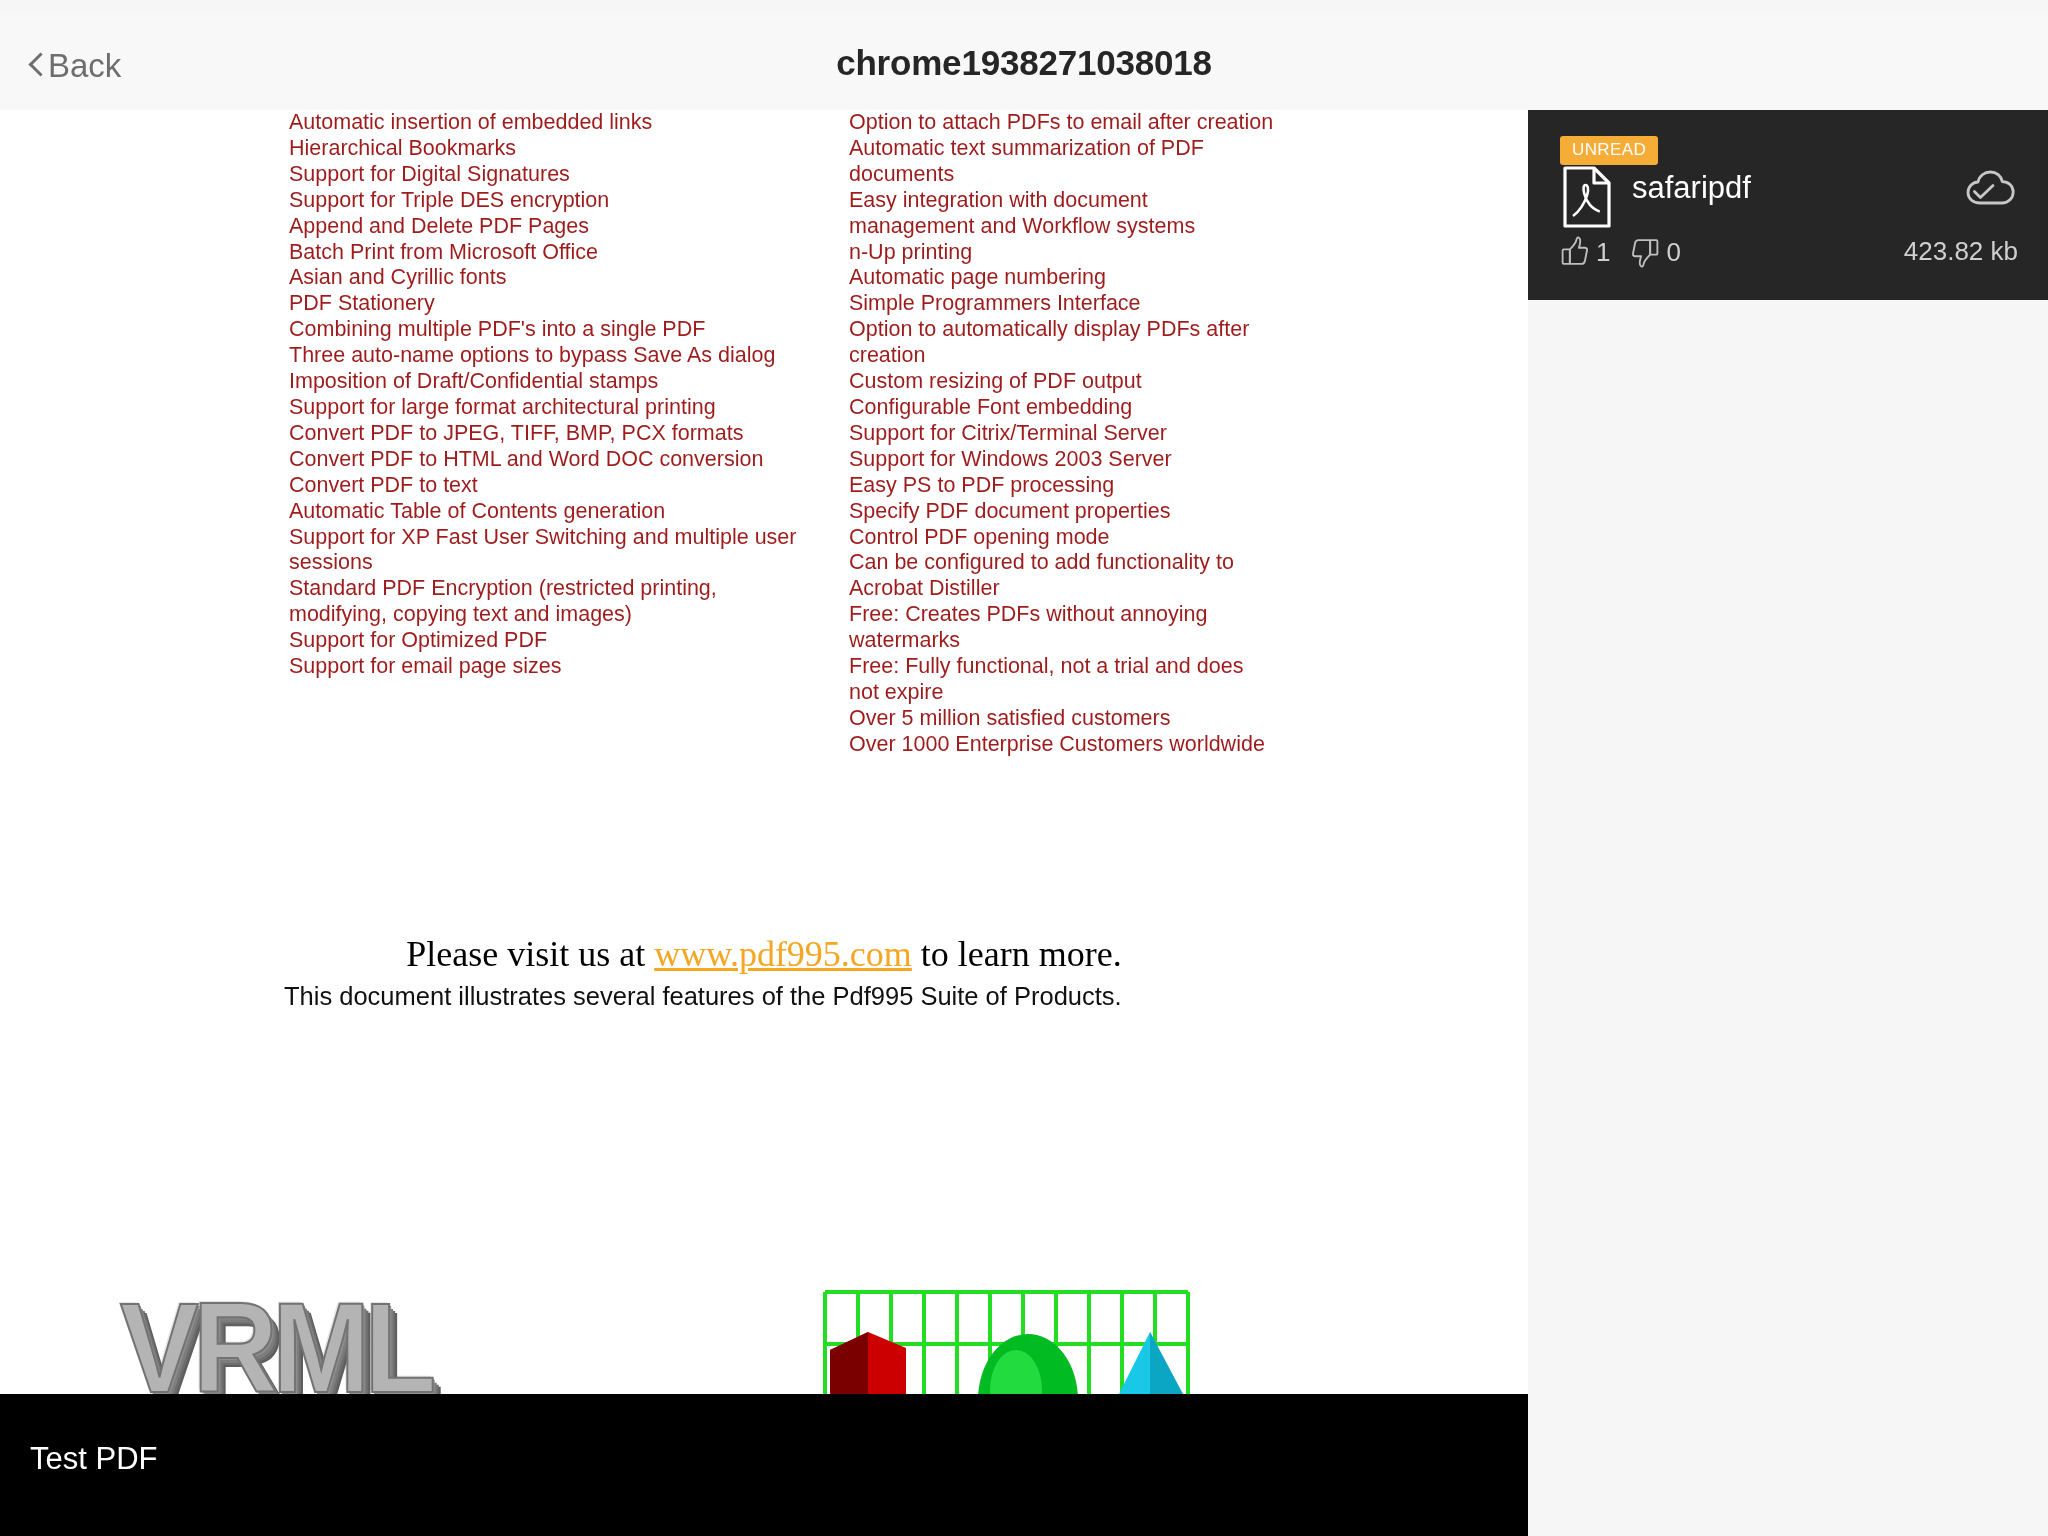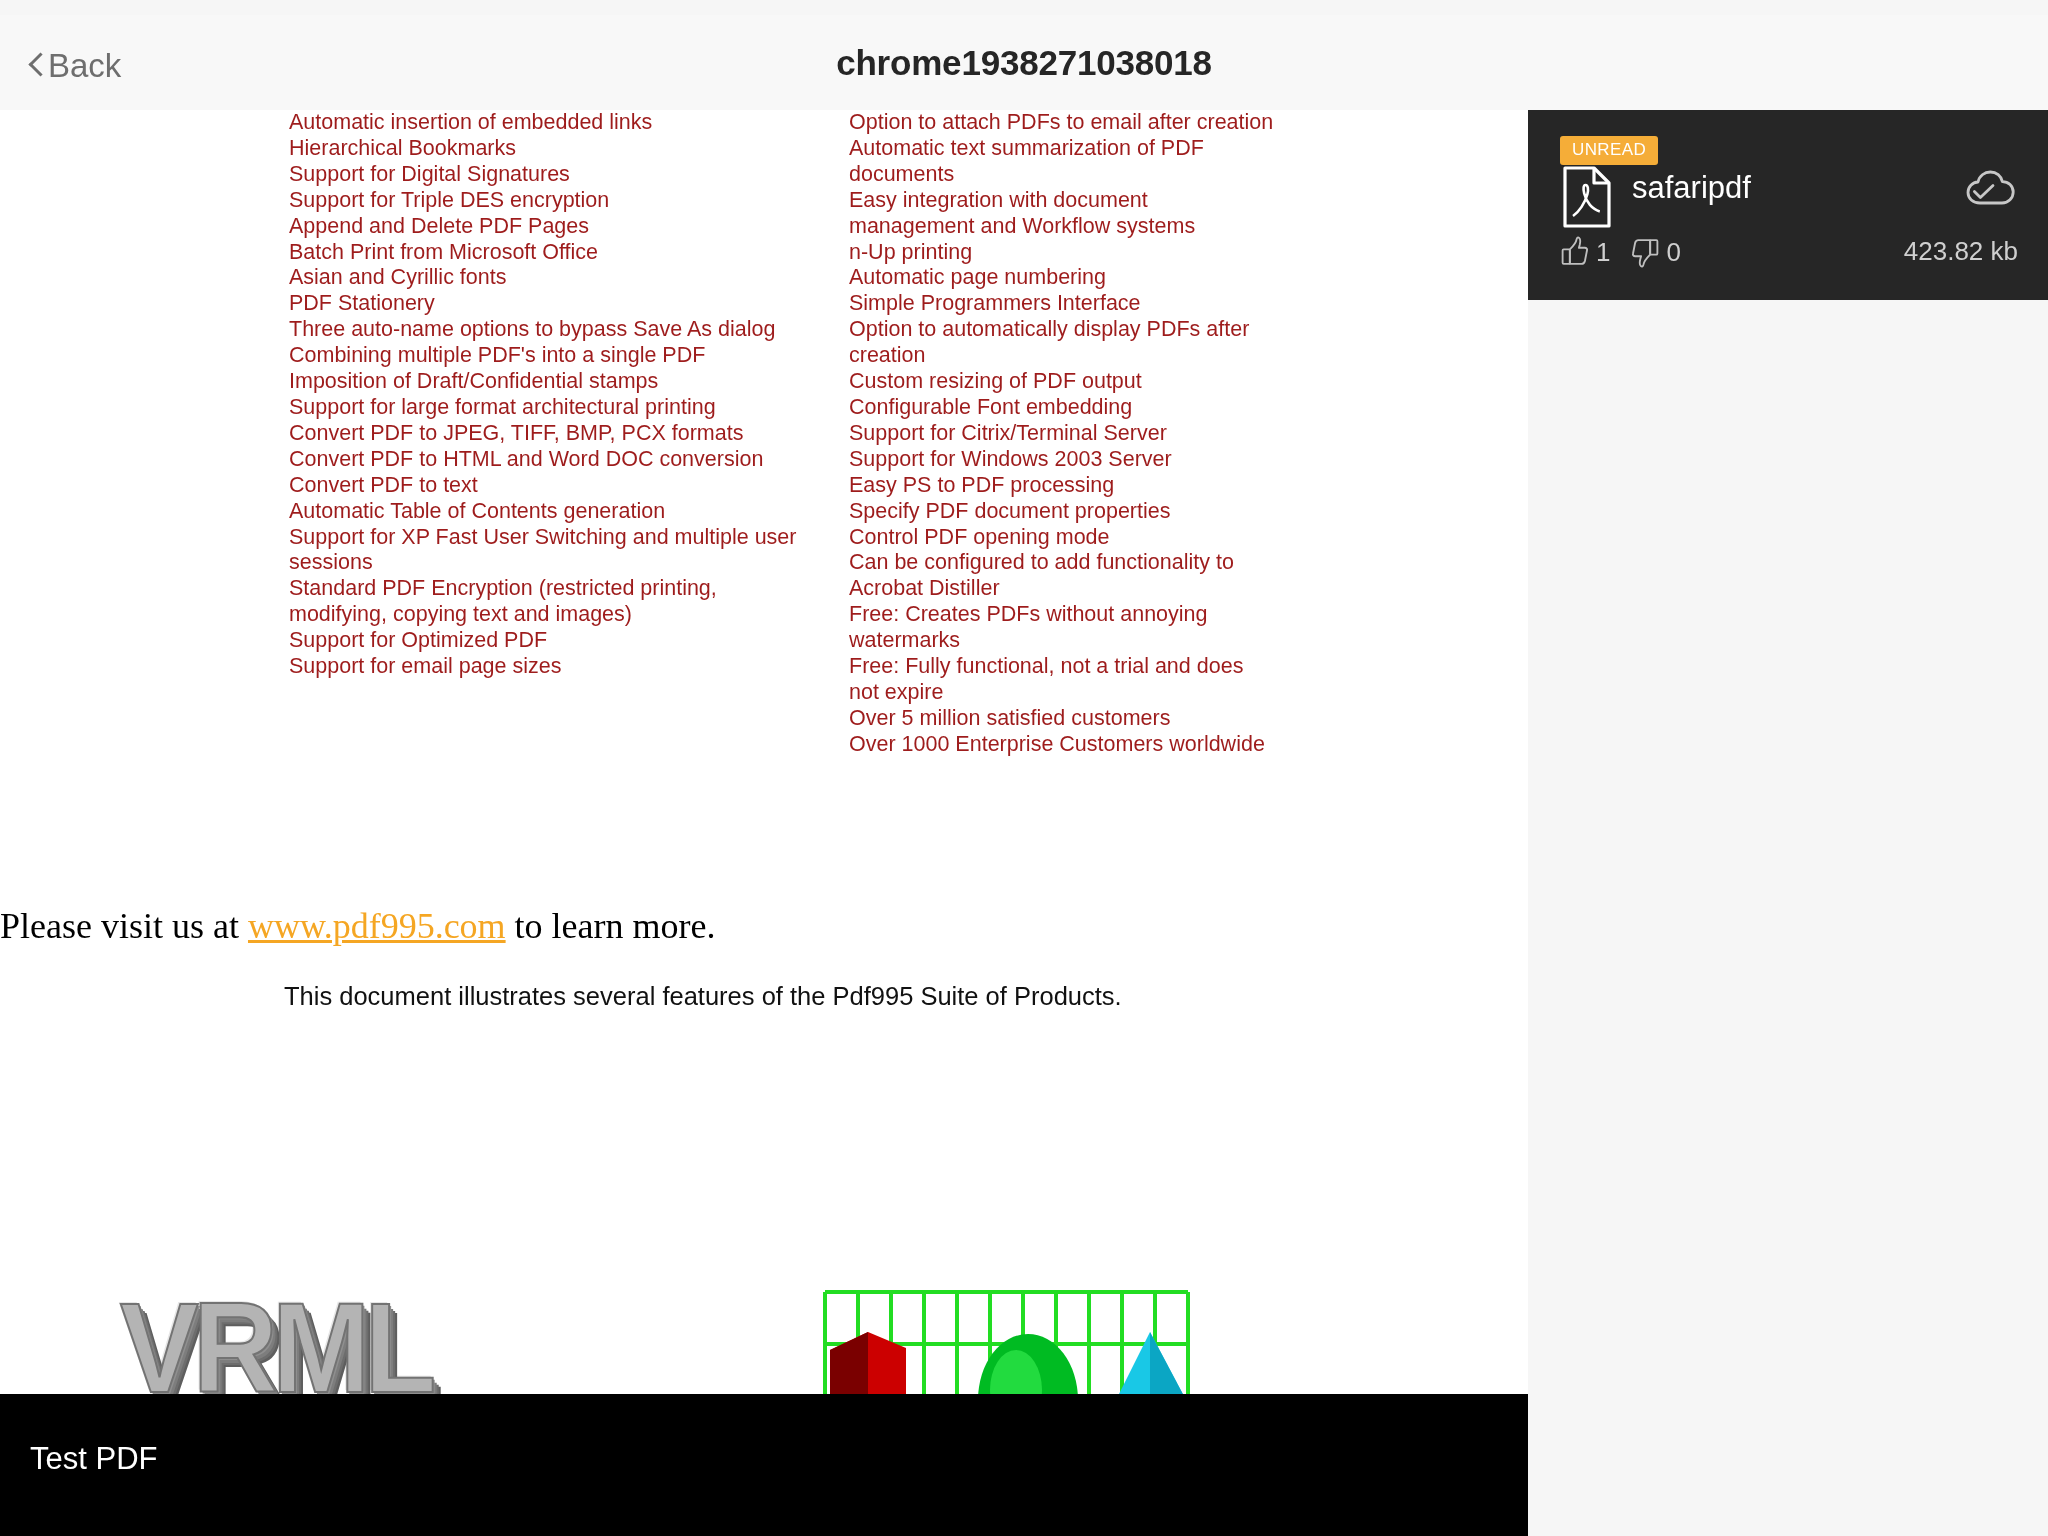--- a/index.html
+++ b/index.html
@@ -103,23 +103,23 @@
     font-size: 21.5px;
     line-height: 25.9px;
     font-family: "Liberation Sans", sans-serif;
   }
   .col.right { width: 430px; }
   .col .line { white-space: normal; }
 
   .visit {
     position: absolute;
     left: 0;
-    top: 795px;
+    top: 823px;
     width: 1528px;
-    text-align: left;
+    text-align: center;
     font-family: "Liberation Serif", serif;
     font-size: 36px;
     color: #000000;
   }
   .visit a {
     color: #f5a623;
     text-decoration: underline;
     text-decoration-color: #f5a623;
   }
 
@@ -269,22 +269,22 @@
       <div class="cols">
         <div class="col left" id="col-left">
             <div class="line">Automatic insertion of embedded links</div>
             <div class="line">Hierarchical Bookmarks</div>
             <div class="line">Support for Digital Signatures</div>
             <div class="line">Support for Triple DES encryption</div>
             <div class="line">Append and Delete PDF Pages</div>
             <div class="line">Batch Print from Microsoft Office</div>
             <div class="line">Asian and Cyrillic fonts</div>
             <div class="line">PDF Stationery</div>
+            <div class="line">Combining multiple PDF's into a single PDF</div>
             <div class="line">Three auto-name options to bypass Save As dialog</div>
-            <div class="line">Combining multiple PDF's into a single PDF</div>
             <div class="line">Imposition of Draft/Confidential stamps</div>
             <div class="line">Support for large format architectural printing</div>
             <div class="line">Convert PDF to JPEG, TIFF, BMP, PCX formats</div>
             <div class="line">Convert PDF to HTML and Word DOC conversion</div>
             <div class="line">Convert PDF to text</div>
             <div class="line">Automatic Table of Contents generation</div>
             <div class="line">Support for XP Fast User Switching and multiple user sessions</div>
             <div class="line">Standard PDF Encryption (restricted printing, modifying, copying text and images)</div>
             <div class="line">Support for Optimized PDF</div>
             <div class="line">Support for email page sizes</div>

